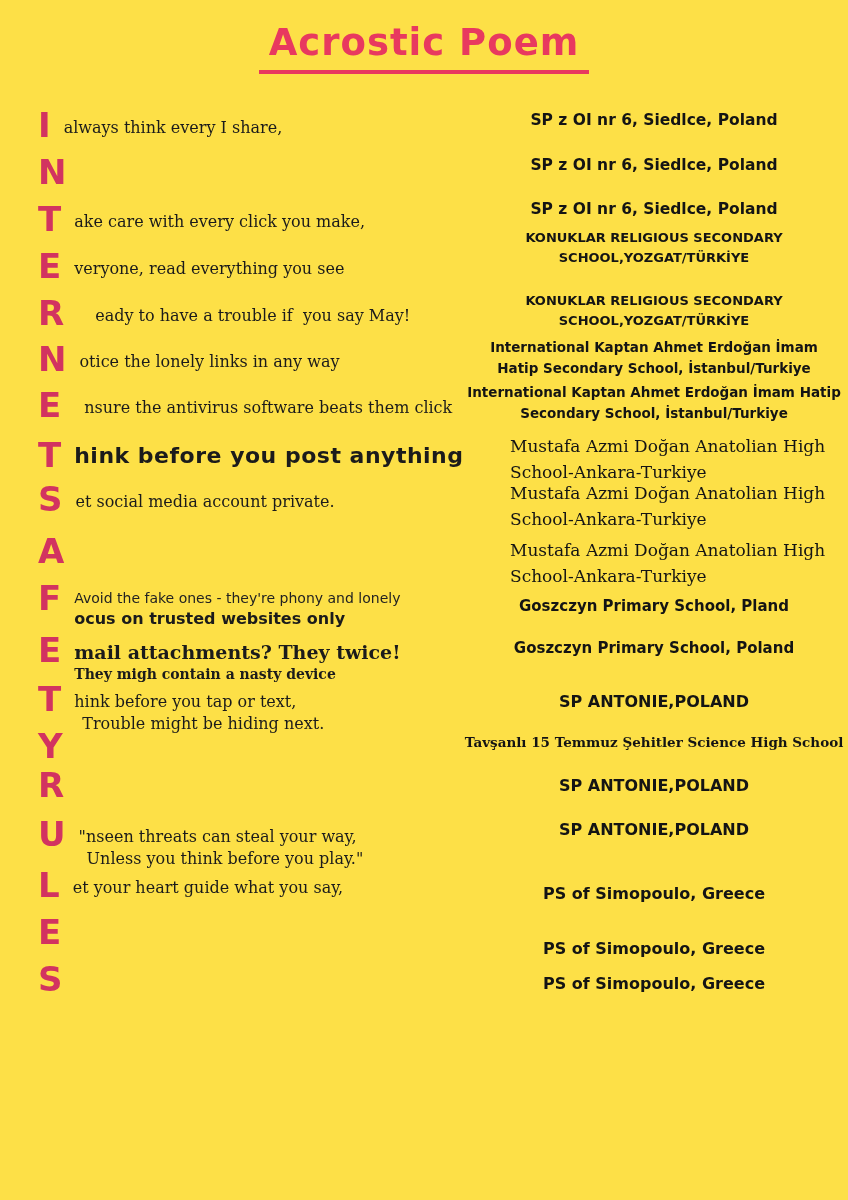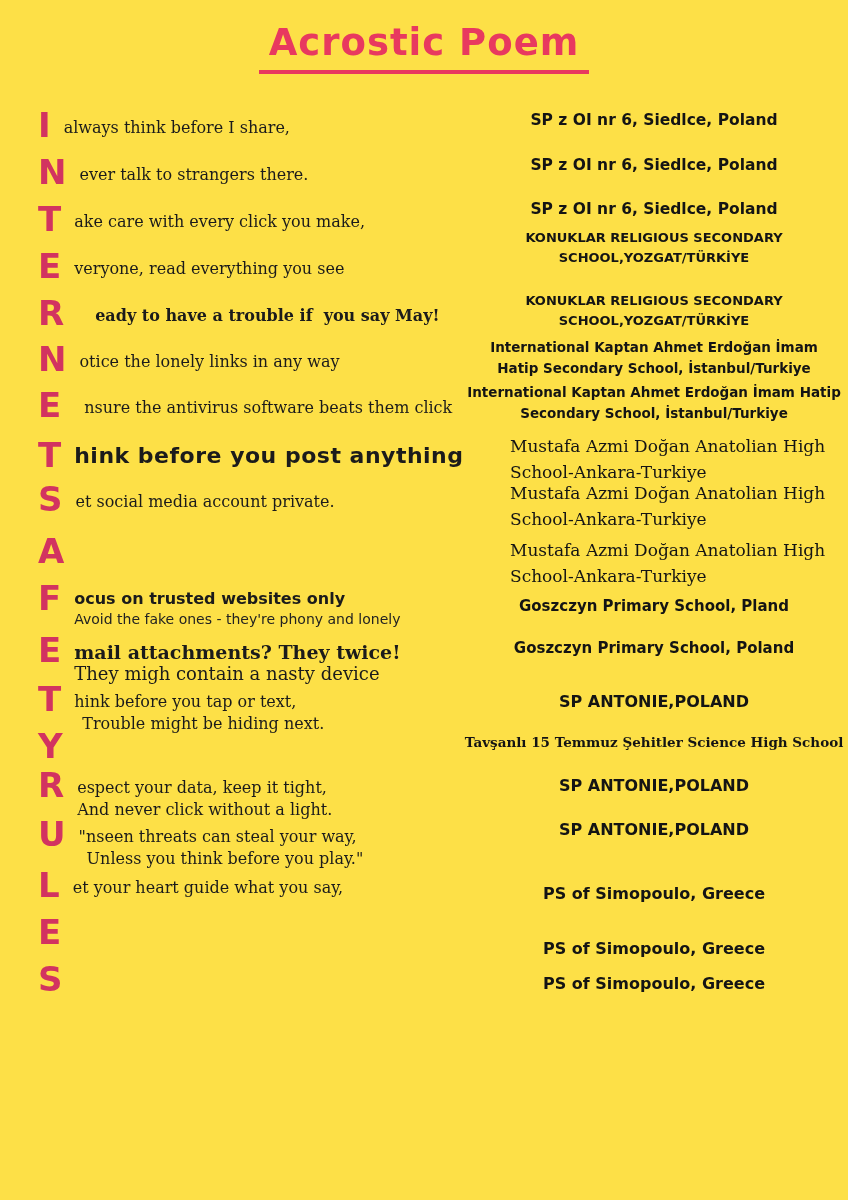--- a/index.html
+++ b/index.html
@@ -17,22 +17,22 @@
   .ptext{display:block;}
   .pt9{padding-top:9px;}
   .pt6{padding-top:5px;}
   .pt8{padding-top:7px;}
   .l{display:block;white-space:pre;}
   .serif{font-family:"DejaVu Serif",serif;font-size:16px;line-height:22px;}
   .big-sans{font-family:"DejaVu Sans",sans-serif;font-weight:bold;font-size:22px;line-height:1.2;letter-spacing:.5px;}
   .f-bold{font-family:"DejaVu Sans",sans-serif;font-weight:bold;font-size:16px;line-height:21px;}
   .f-reg{font-family:"DejaVu Sans",sans-serif;font-size:14px;line-height:20px;color:#222;}
   .e-bold{font-family:"DejaVu Serif",serif;font-weight:bold;font-size:19px;line-height:24px;}
-  .e-sm{font-family:"DejaVu Serif",serif;font-weight:normal;font-size:18px;line-height:20px;}
-  .ind18{margin-left:18px;font-weight:bold;}
+  .e-sm{font-family:"DejaVu Serif",serif;font-weight:bold;font-size:14px;line-height:20px;}
+  .ind18{margin-left:18px;}
   .ind10{margin-left:10px;}
   .ind8{margin-left:8px;}
   
   .srow{position:absolute;left:448px;width:412px;text-align:center;color:#141414;}
   .sl{display:block;white-space:pre-wrap;}
   .sb {font-family:"DejaVu Sans",sans-serif;font-weight:bold;font-size:15.5px;line-height:1.25;}
   .sb2{font-family:"DejaVu Sans",sans-serif;font-weight:bold;font-size:13px;line-height:20px;}
   .sb3{font-family:"DejaVu Sans",sans-serif;font-weight:bold;font-size:13.5px;line-height:21px;}
   .sserif{font-family:"DejaVu Serif",serif;font-size:17px;line-height:26px;text-align:left;padding-left:62px;}
   .sg {font-family:"DejaVu Sans",sans-serif;font-weight:bold;font-size:15px;line-height:1.25;}
@@ -44,28 +44,25 @@
 
 <div class="canvas">
 
   <div class="title-wrap">
     <h1 class="title">Acrostic Poem</h1>
   </div>
 
   <div class="prow" style="top:108px">
     <span class="letter">I</span>
     <span class="ptext pt9">
-        <span class="l serif">always think before I share,</span>
+        <span class="l serif">always think every I share,</span>
       </span>
   </div>
   <div class="prow" style="top:155px">
     <span class="letter">N</span>
-    <span class="ptext pt9">
-        <span class="l serif">ever talk to strangers there.</span>
-      </span>
   </div>
   <div class="prow" style="top:202px">
     <span class="letter">T</span>
     <span class="ptext pt9">
         <span class="l serif">ake care with every click you make,</span>
       </span>
   </div>
   <div class="prow" style="top:249px">
     <span class="letter">E</span>
     <span class="ptext pt9">
@@ -101,22 +98,22 @@
     <span class="ptext pt9">
         <span class="l serif">et social media account private.</span>
       </span>
   </div>
   <div class="prow" style="top:534px">
     <span class="letter">A</span>
   </div>
   <div class="prow" style="top:581px">
     <span class="letter">F</span>
     <span class="ptext pt8">
+      <span class="l f-reg">Avoid the fake ones - they're phony and lonely</span>
       <span class="l f-bold">ocus on trusted websites only</span>
-      <span class="l f-reg">Avoid the fake ones - they're phony and lonely</span>
     </span>
   </div>
   <div class="prow" style="top:633px">
     <span class="letter">E</span>
     <span class="ptext pt8">
       <span class="l e-bold">mail attachments? They twice!</span>
       <span class="l e-sm">They migh contain a nasty device</span>
     </span>
   </div>
   <div class="prow" style="top:682px">
@@ -124,24 +121,20 @@
     <span class="ptext pt9">
       <span class="l serif">hink before you tap or text,</span>
       <span class="l serif ind8">Trouble might be hiding next.</span>
     </span>
   </div>
   <div class="prow" style="top:729px">
     <span class="letter">Y</span>
   </div>
   <div class="prow" style="top:768px">
     <span class="letter">R</span>
-    <span class="ptext pt9">
-      <span class="l serif">espect your data, keep it tight,</span>
-      <span class="l serif">And never click without a light.</span>
-    </span>
   </div>
   <div class="prow" style="top:817px">
     <span class="letter">U</span>
     <span class="ptext pt9">
       <span class="l serif">"nseen threats can steal your way,</span>
       <span class="l serif ind8">Unless you think before you play."</span>
     </span>
   </div>
   <div class="prow" style="top:868px">
     <span class="letter">L</span>

